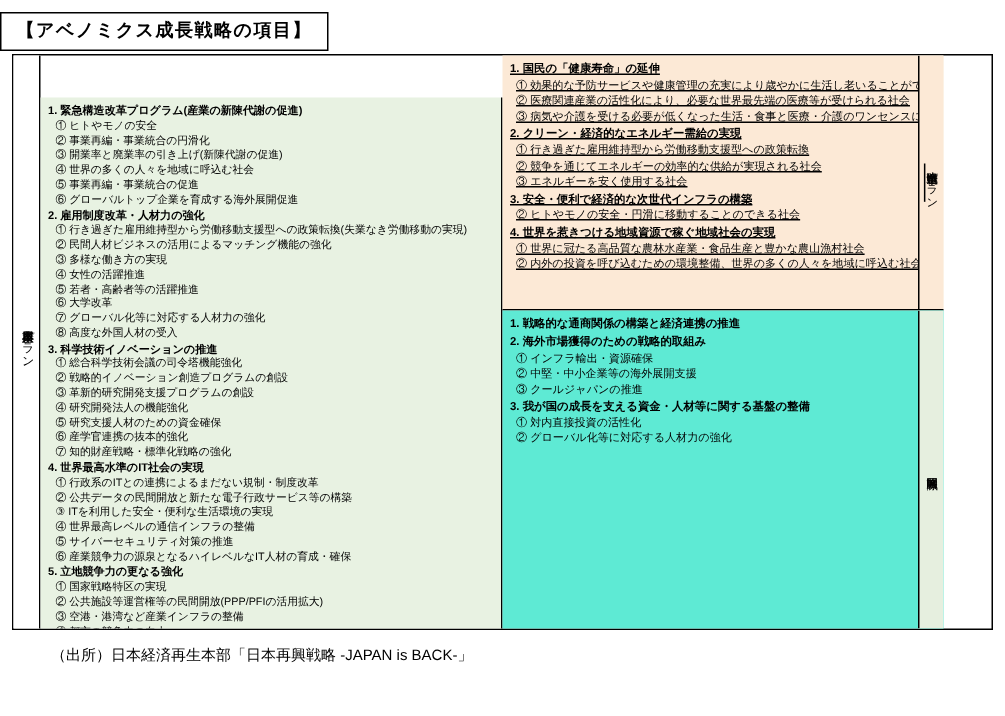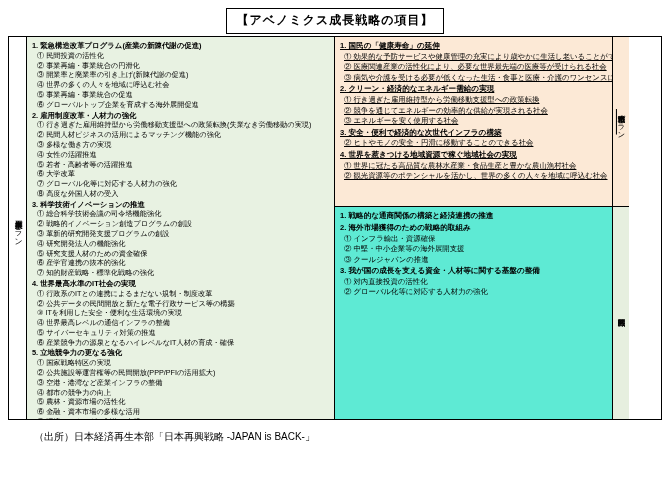--- a/index.html
+++ b/index.html
@@ -19,21 +19,21 @@
     width: 670px;
     height: 477px;
     box-sizing: border-box;
   }
   
   .title-wrap {
     position: absolute;
     left: 0;
     top: 8px;
     width: 670px;
-    text-align: center;
+    text-align: left;
   }
   .title-box {
     display: inline-block;
     border: 1px solid #000;
     padding: 3px 10px 4px 10px;
     font-size: 12px;
     font-weight: bold;
     letter-spacing: 1px;
   }
   
@@ -69,20 +69,21 @@
   }
   .col {
     box-sizing: border-box;
     display: flex;
     flex-direction: column;
   }
   .col-left {
     width: 308px;
     border-right: 1px solid #000;
     background: #e8f2e2;
+    margin-top: 28px;
   }
   .col-right {
     width: 294px;
     display: flex;
     flex-direction: column;
   }
   .sect {
     box-sizing: border-box;
     display: flex;
     flex-direction: row;
@@ -170,21 +171,21 @@
 
     <div class="vstrap">
       <span>日本産業再興プラン</span>
     </div>
 
     <div class="col col-left">
       <div class="sect-body">
 
         <div class="grp">
           <div class="grp-head">1. 緊急構造改革プログラム(産業の新陳代謝の促進)</div>
-          <div class="li">① 民間投資の活性化</div>
+          <div class="li">① ヒトやモノの安全</div>
           <div class="li">② 事業再編・事業統合の円滑化</div>
           <div class="li">③ 開業率と廃業率の引き上げ(新陳代謝の促進)</div>
           <div class="li">④ 世界の多くの人々を地域に呼込む社会</div>
           <div class="li">⑤ 事業再編・事業統合の促進</div>
           <div class="li">⑥ グローバルトップ企業を育成する海外展開促進</div>
         </div>
 
         <div class="grp">
           <div class="grp-head">2. 雇用制度改革・人材力の強化</div>
           <div class="li">① 行き過ぎた雇用維持型から労働移動支援型への政策転換(失業なき労働移動の実現)</div>
@@ -252,21 +253,21 @@
           </div>
 
           <div class="grp">
             <div class="grp-head-r">3. 安全・便利で経済的な次世代インフラの構築</div>
             <div class="li-r">② ヒトやモノの安全・円滑に移動することのできる社会</div>
           </div>
 
           <div class="grp">
             <div class="grp-head-r">4. 世界を惹きつける地域資源で稼ぐ地域社会の実現</div>
             <div class="li-r">① 世界に冠たる高品質な農林水産業・食品生産と豊かな農山漁村社会</div>
-            <div class="li-r">② 観光資源等のポテンシャルを活かし、世界の多くの人々を地域に呼込む社会</div>
+            <div class="li-r">② 内外の投資を呼び込むための環境整備、世界の多くの人々を地域に呼込む社会</div>
           </div>
 
         </div>
         <div class="sect-strap">
           <span>戦略市場創造プラン</span>
         </div>
       </div>
 
       <div class="sect s-global">
         <div class="sect-body">

